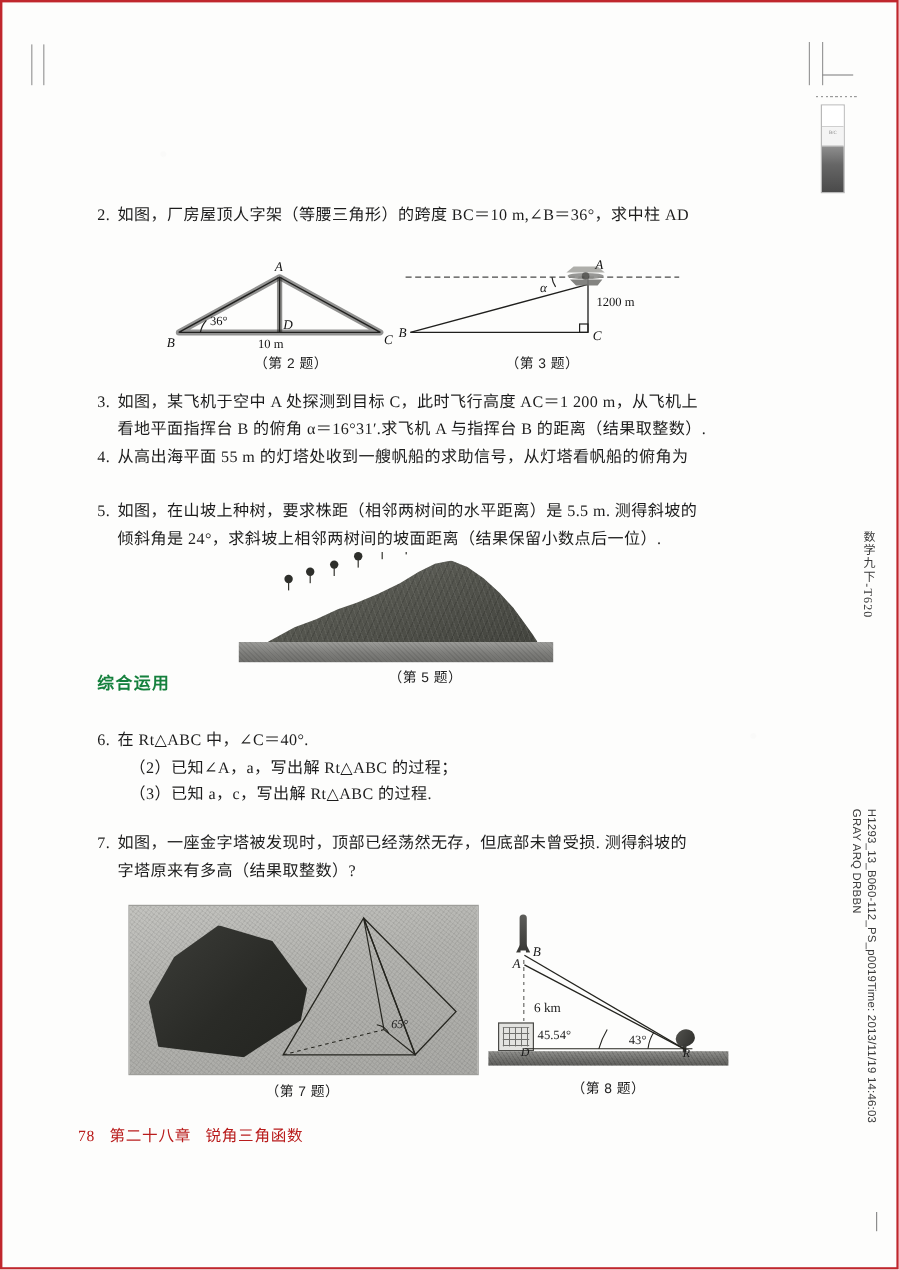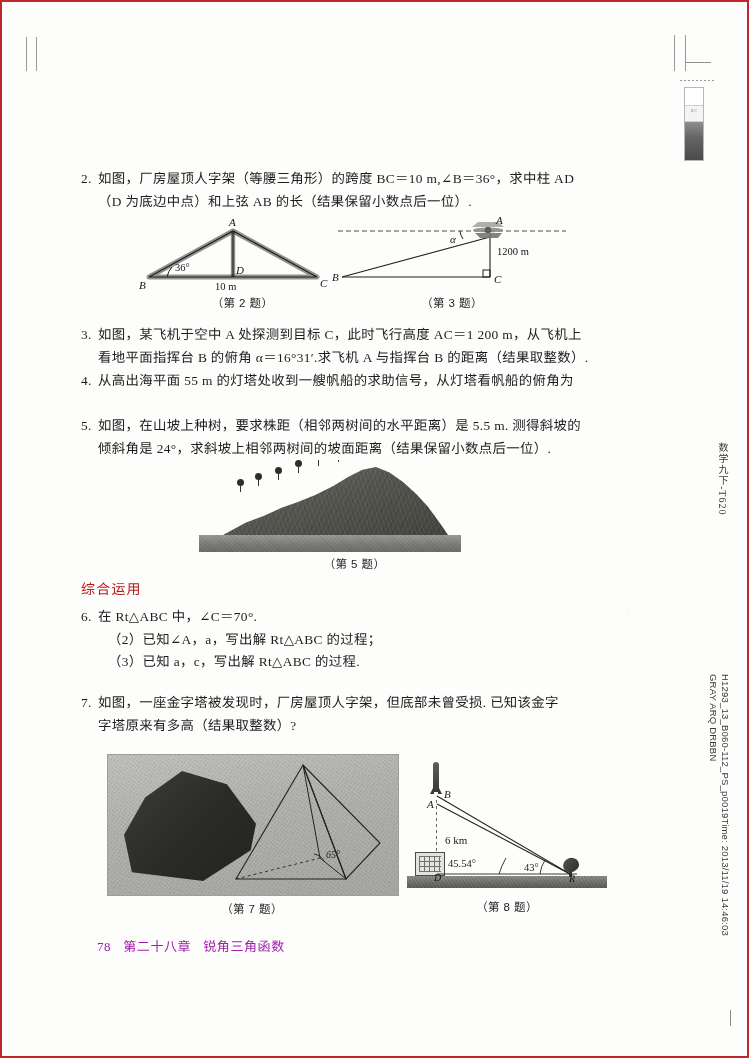--- a/index.html
+++ b/index.html
@@ -179,28 +179,28 @@
   .radar .dish{
     position:absolute;left:2px;top:0;width:16px;height:14px;border-radius:50% 50% 45% 45%;
     background:linear-gradient(140deg,#53534f 0%,#2e2e2b 100%);
     transform:rotate(-24deg);
   }
   .radar .stand{position:absolute;left:8px;top:12px;width:3px;height:7px;background:#3a3a37;}
   .lbl{position:absolute;font-family:"Liberation Serif",serif;color:#1b1b1b;}
   .lbl-it{font-style:italic;}
 
   .heading{
-    position:absolute;left:79px;top:576px;
+    position:absolute;left:79px;top:556px;
     font-family:"DejaVu Sans","Liberation Sans",sans-serif;
-    font-weight:normal;font-size:14px;letter-spacing:1.2px;color:#b91c1c;
+    font-weight:bold;font-size:14px;letter-spacing:1.2px;color:#15803d;
   }
 
   .footer{
     position:absolute;left:63px;top:934px;
-    font-size:13px;letter-spacing:.6px;color:#a21caf;margin-left:32px;
+    font-size:13px;letter-spacing:.6px;color:#b91c1c;
   }
   .footer .pg{font-family:"Liberation Serif",serif;margin-right:12px;}
   .footer .chap{margin-right:12px;}
 
   .watermark{
     position:absolute;left:552px;top:1018px;
     font-family:"DejaVu Sans","Liberation Sans",sans-serif;
     font-size:17px;font-weight:bold;color:#3b3b3b;letter-spacing:.5px;
     opacity:.88;white-space:nowrap;
   }
@@ -230,21 +230,20 @@
   <div class="side-info side-job">
     <span>H1293_13_B060-112_PS_p0019Time: 2013/11/19 14:46:03</span>
     <span class="line2">GRAY   ARQ DRBBN</span>
   </div>
   <div class="side-rule"></div>
 
   <div class="content">
 
     <div class="prob" style="left:79px;top:166px;width:560px;">
       <span class="num">2.</span><span>如图，厂房屋顶人字架（等腰三角形）的跨度 BC＝10 m,∠B＝36°，求中柱 AD</span>
-      <span class="ind">（D 为底边中点）和上弦 AB 的长（结果保留小数点后一位）.</span>
     </div>
 
     <div class="fig-row">
 
       <div class="fig2">
         <svg width="215" height="78" viewBox="0 0 215 78">
           <polygon points="14,62 98,16 182,62" fill="none" stroke="#3a3a38" stroke-width="5" stroke-linejoin="round" opacity=".55"></polygon>
           <polygon points="14,62 98,16 182,62" fill="none" stroke="#1f1f1d" stroke-width="1.2"></polygon>
           <line x1="98" y1="16" x2="98" y2="62" stroke="#1f1f1d" stroke-width="4.4" opacity=".5"></line>
           <line x1="98" y1="16" x2="98" y2="62" stroke="#1f1f1d" stroke-width="1.1"></line>
@@ -324,27 +323,27 @@
             <span class="trunk"></span>
           </div>
 
       </div>
       <div class="cap" style="margin-top:3px;">（第 5 题）</div>
     </div>
 
     <div class="heading">综合运用</div>
 
     <div class="prob" style="left:79px;top:604px;width:560px;">
-      <span class="num">6.</span><span>在 Rt△ABC 中，∠C＝70°.</span>
+      <span class="num">6.</span><span>在 Rt△ABC 中，∠C＝40°.</span>
       <span class="ind" style="text-indent:27px;">（2）已知∠A，a，写出解 Rt△ABC 的过程；</span>
       <span class="ind" style="text-indent:27px;">（3）已知 a，c，写出解 Rt△ABC 的过程.</span>
     </div>
 
     <div class="prob" style="left:79px;top:690px;width:560px;">
-      <span class="num">7.</span><span>如图，一座金字塔被发现时，厂房屋顶人字架，但底部未曾受损. 已知该金字</span>
+      <span class="num">7.</span><span>如图，一座金字塔被发现时，顶部已经荡然无存，但底部未曾受损. 测得斜坡的</span>
       <span class="ind">字塔原来有多高（结果取整数）?</span>
     </div>
 
     <div class="fig7">
       <div class="photo7">
         <div class="pyr-dark"></div>
         <svg width="290" height="140" viewBox="0 0 290 140" style="position:absolute;left:0;top:0;">
           <polygon points="195,10 128,124 238,124" fill="none" stroke="#25251f" stroke-width="1.1"></polygon>
           <polygon points="195,10 238,124 272,88" fill="none" stroke="#25251f" stroke-width="1.1"></polygon>
           <line x1="195" y1="10" x2="212" y2="103" stroke="#25251f" stroke-width="1"></line>

